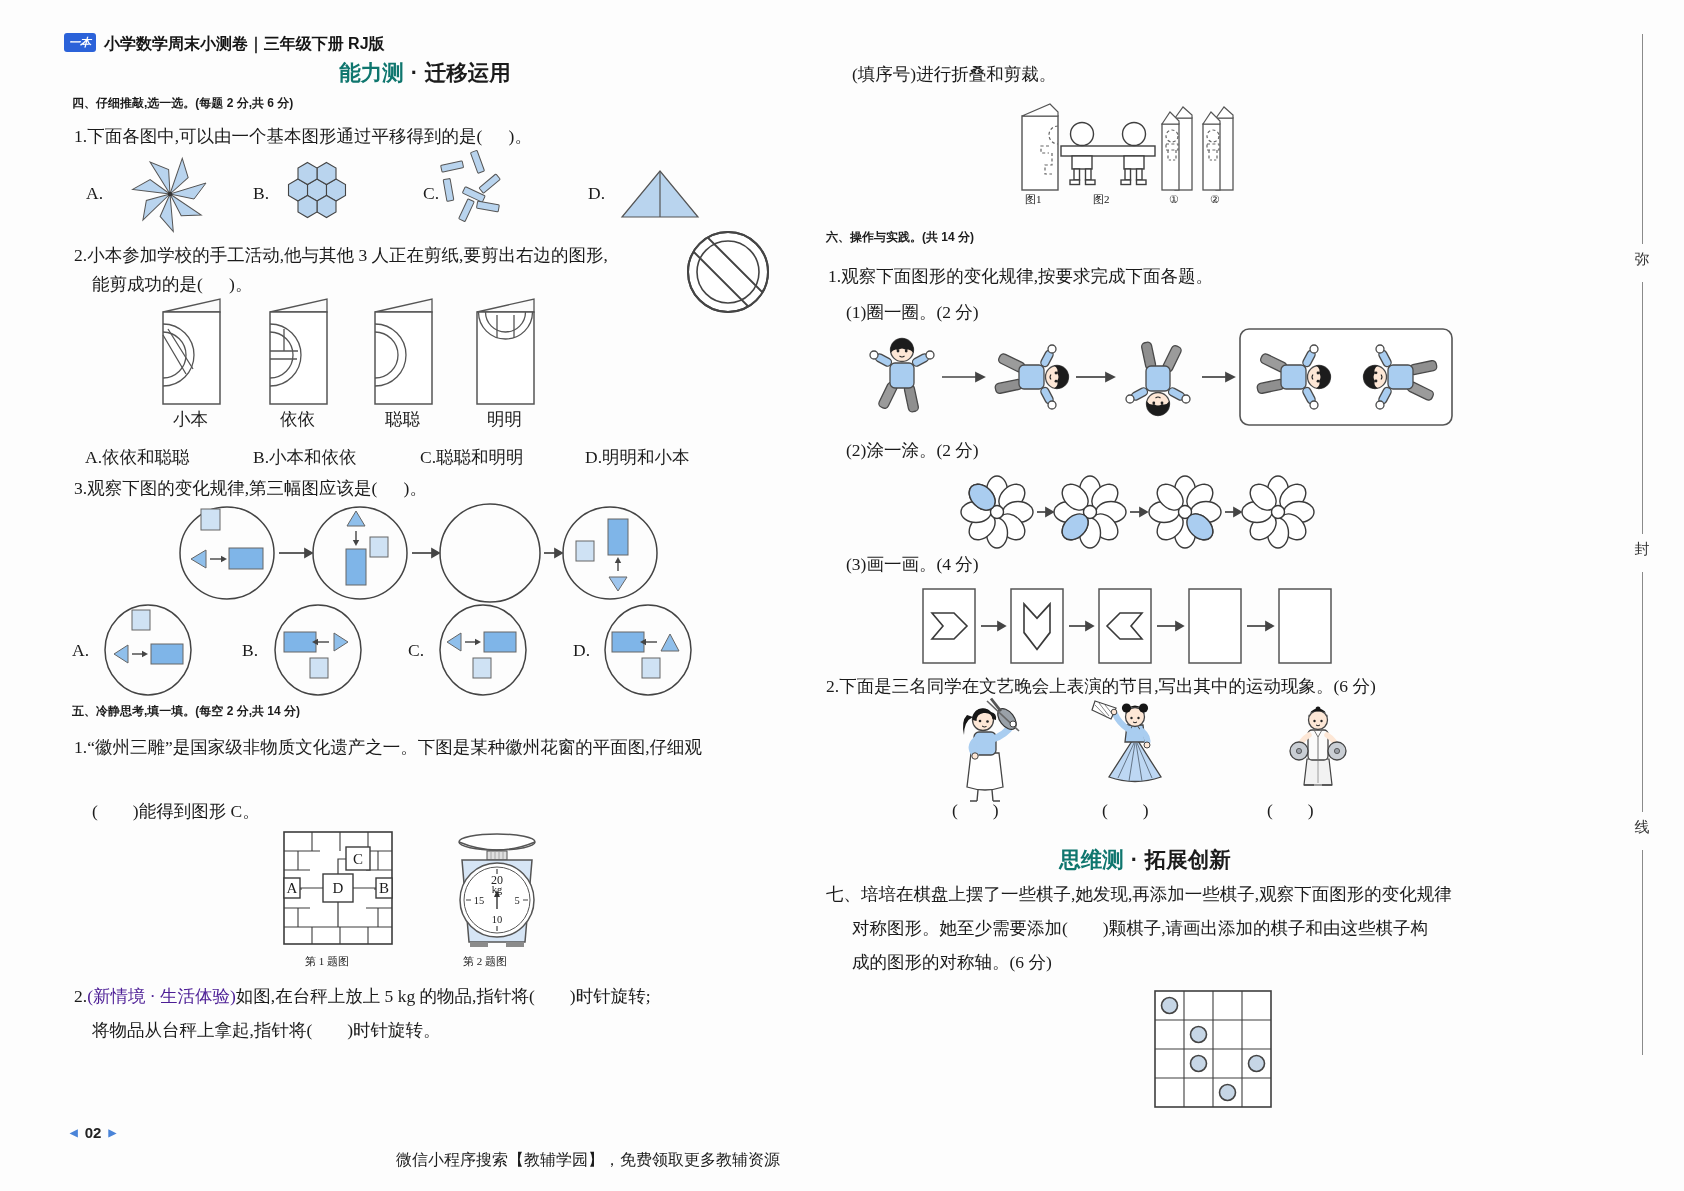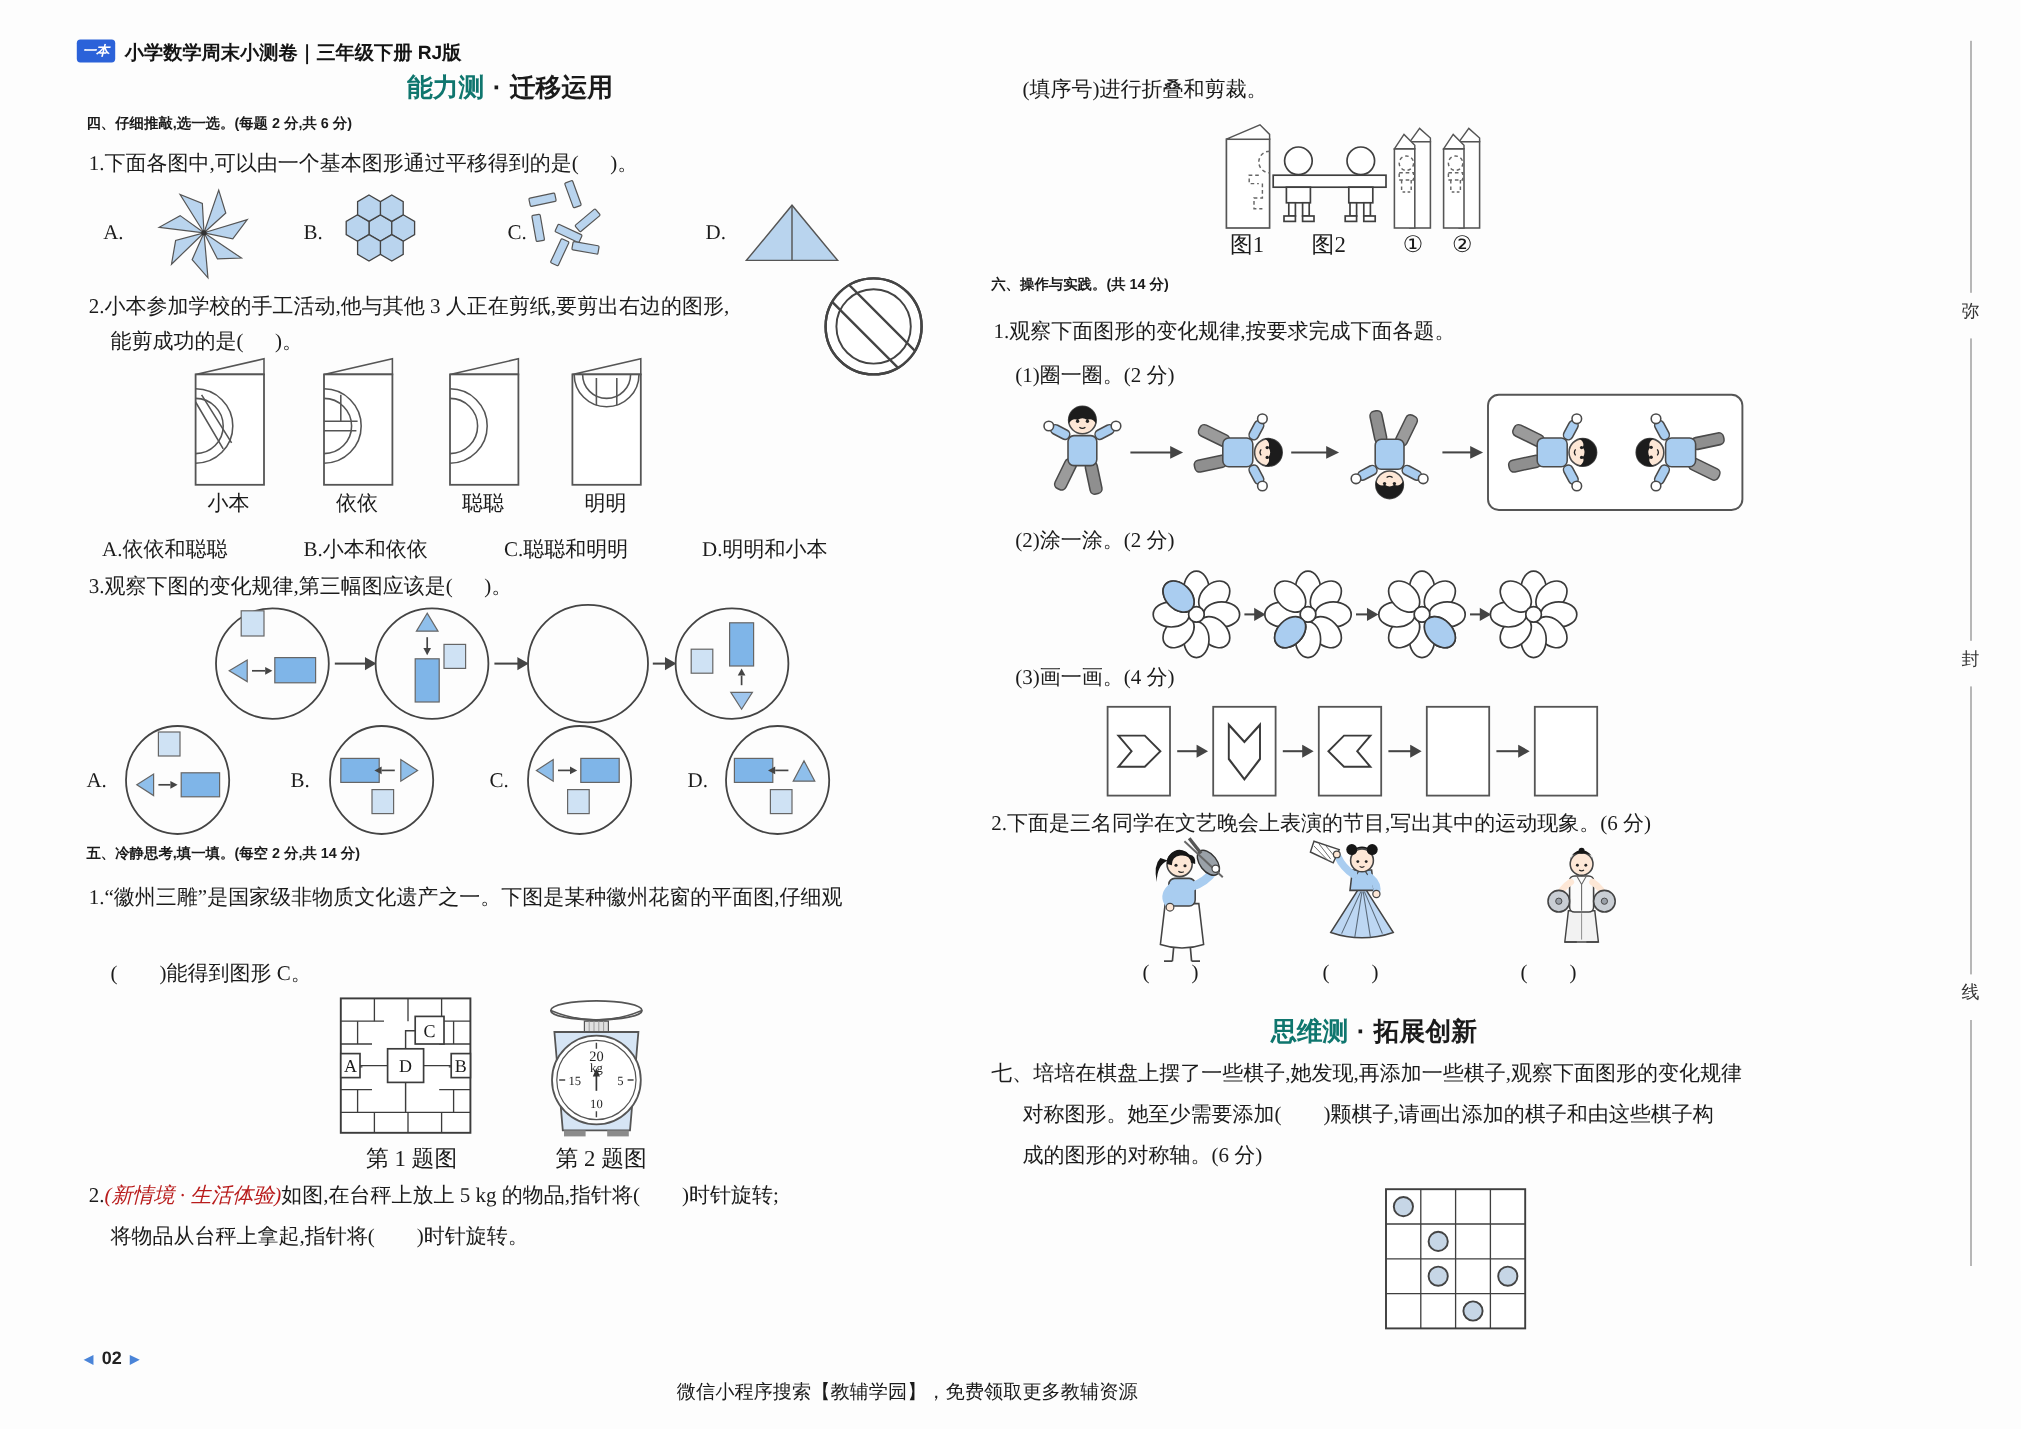--- a/index.html
+++ b/index.html
@@ -3,34 +3,34 @@
 <meta charset="utf-8">
 <style>
 *{box-sizing:border-box}
 html,body{margin:0;padding:0;background:#fff}
 #page{position:relative;width:1684px;height:1191px;background:#fdfdfd;font-family:"Liberation Serif",serif;color:#1b1b1b;overflow:hidden}
 .t{position:absolute;font-size:17.5px;white-space:pre;line-height:1.25}
 .h{font-family:"Liberation Sans",sans-serif;font-weight:700;font-size:12px}
 .sec{position:absolute;text-align:center;font-family:"Liberation Sans",sans-serif;font-weight:700;font-size:21.5px;white-space:pre}
 .blue{color:#0f766e}
 .sep{margin:0 7px;color:#1b1b1b}
-.cap{font-size:19px}
-.tag{color:#b91c1c;font-style:italic}
+.cap{font-size:11px}
+.tag{color:#4c1d95;}
 svg.fig{position:absolute;overflow:visible}
 text{font-family:"Liberation Serif",serif}
 .figtext{font-size:15px;fill:#1b1b1b;text-anchor:middle}
 .dialtext{font-size:10.5px;fill:#222;text-anchor:middle}
 .dialbig{font-size:12px;fill:#222;text-anchor:middle}
 .vseg{position:absolute;left:1642px;width:0;border-left:1.4px solid #8a8a8a}
 .sealch{position:absolute;left:1633px;width:18px;text-align:center;font-size:15px;color:#333;background:#fdfdfd}
 .badge{position:absolute;left:64px;top:33px;background:#2b62d9;color:#fff;font-family:"Liberation Sans",sans-serif;font-size:11px;font-style:italic;font-weight:700;padding:2px 5px;border-radius:3px}
 .ttl{position:absolute;left:104px;top:34px;font-family:"Liberation Sans",sans-serif;font-weight:700;font-size:16px;color:#141414}
 .pager{position:absolute;left:70px;top:1124px;font-family:"Liberation Sans",sans-serif;font-weight:700;font-size:15px;color:#222;display:flex;align-items:center;gap:7px}
 .pager .tri{color:#4a84d8;font-size:10px}
-.footer{position:absolute;left:396px;top:1150px;width:720px;text-align:center;font-family:"Liberation Sans",sans-serif;font-size:16px;color:#1b1b1b}
+.footer{position:absolute;left:396px;top:1150px;width:720px;font-family:"Liberation Sans",sans-serif;font-size:16px;color:#1b1b1b}
 .stone{fill:#c6d6e6;stroke:#444;stroke-width:1.6}
 </style>
 </head>
 <body>
 
 <div id="page">
 
   <svg width="0" height="0" style="position:absolute">
     <defs>
       <clipPath id="ncl">

